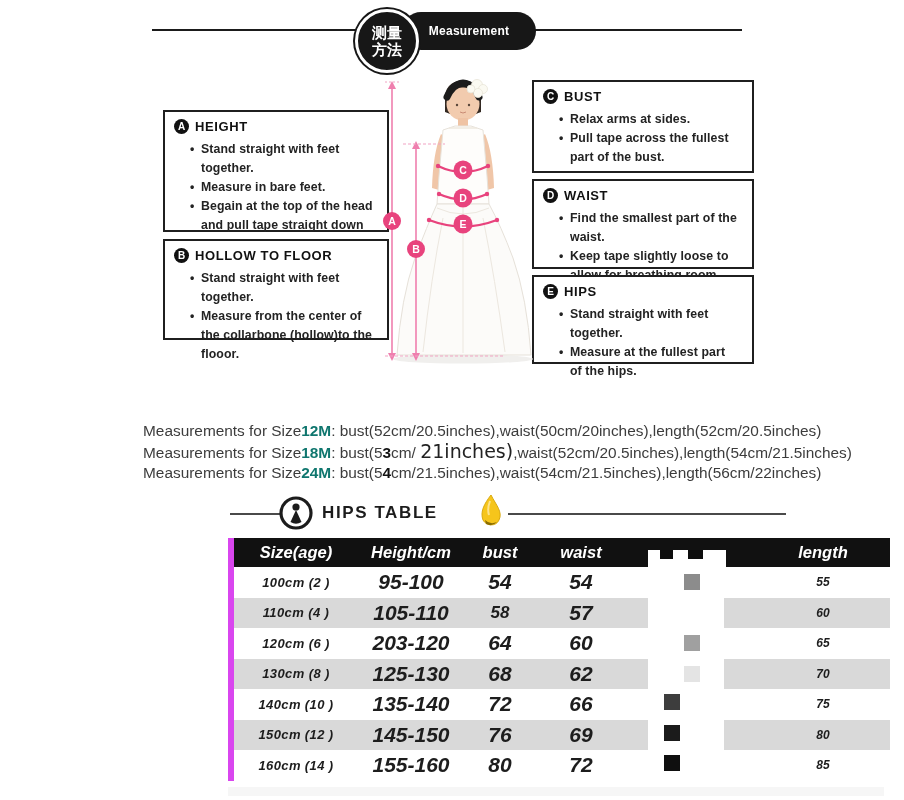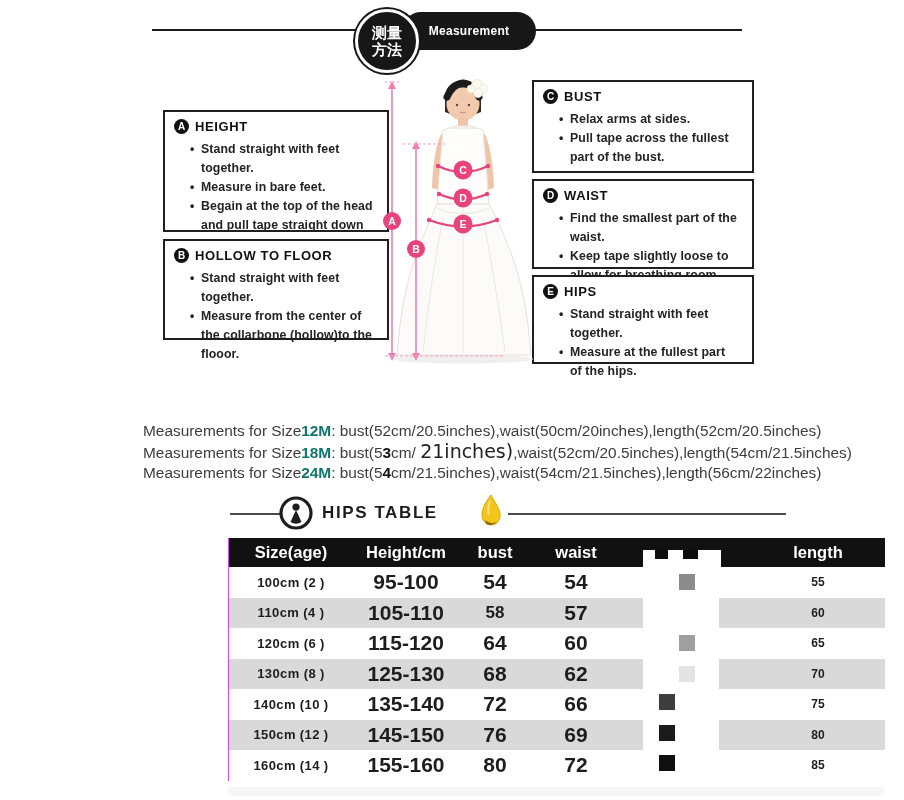--- a/index.html
+++ b/index.html
@@ -48,21 +48,21 @@
   
   .st-line{position:absolute;top:513px;height:2px;background:#4a4a4a;}
   .st-line.left{left:230px;width:50px;}
   .st-line.right{left:508px;width:278px;}
   .st-icon{position:absolute;left:279px;top:496px;width:34px;height:34px;}
   .st-title{position:absolute;left:322px;top:503px;font-size:17px;font-weight:bold;color:#1c1c1c;
     letter-spacing:1.6px;}
   .st-ornament{position:absolute;left:477px;top:493px;width:27px;height:36px;}
 
   
-  .sizetable{position:absolute;left:228px;top:538px;width:656px;border-left:1px solid #d946ef;}
+  .sizetable{position:absolute;left:228px;top:538px;width:656px;border-left:6px solid #d946ef;font-style:italic;}
   .t-header,.t-row{display:grid;grid-template-columns:124px 106px 72px 90px 130px 134px;}
   .t-header{background:#111;height:29px;}
   .t-header .cell{color:#fff;font-size:16.5px;font-weight:bold;display:flex;align-items:center;
     justify-content:center;position:relative;}
   .t-row{height:30.5px;}
   .t-row:nth-child(even){background:#d9d9d9;}
   .t-row .cell{display:flex;align-items:center;justify-content:center;font-weight:bold;
     color:#1d1d1d;font-size:21px;position:relative;}
   .t-row .c0{font-size:13px;letter-spacing:.4px;}
   .t-row .c5{font-size:12px;}
@@ -268,21 +268,21 @@
           <div class="cell c1">105-110</div>
           <div class="cell c2">58</div>
           <div class="cell c3">57</div>
           <div class="cell c4">
             <div class="patch"></div>
           </div>
           <div class="cell c5">60</div>
         </div>
         <div class="t-row">
           <div class="cell c0">120cm (6 )</div>
-          <div class="cell c1">115-120</div>
+          <div class="cell c1">203-120</div>
           <div class="cell c2">64</div>
           <div class="cell c3">60</div>
           <div class="cell c4">
             <div class="remnant" style="background-color: rgb(160, 160, 160);"></div>
           </div>
           <div class="cell c5">65</div>
         </div>
         <div class="t-row">
           <div class="cell c0">130cm (8 )</div>
           <div class="cell c1">125-130</div>

